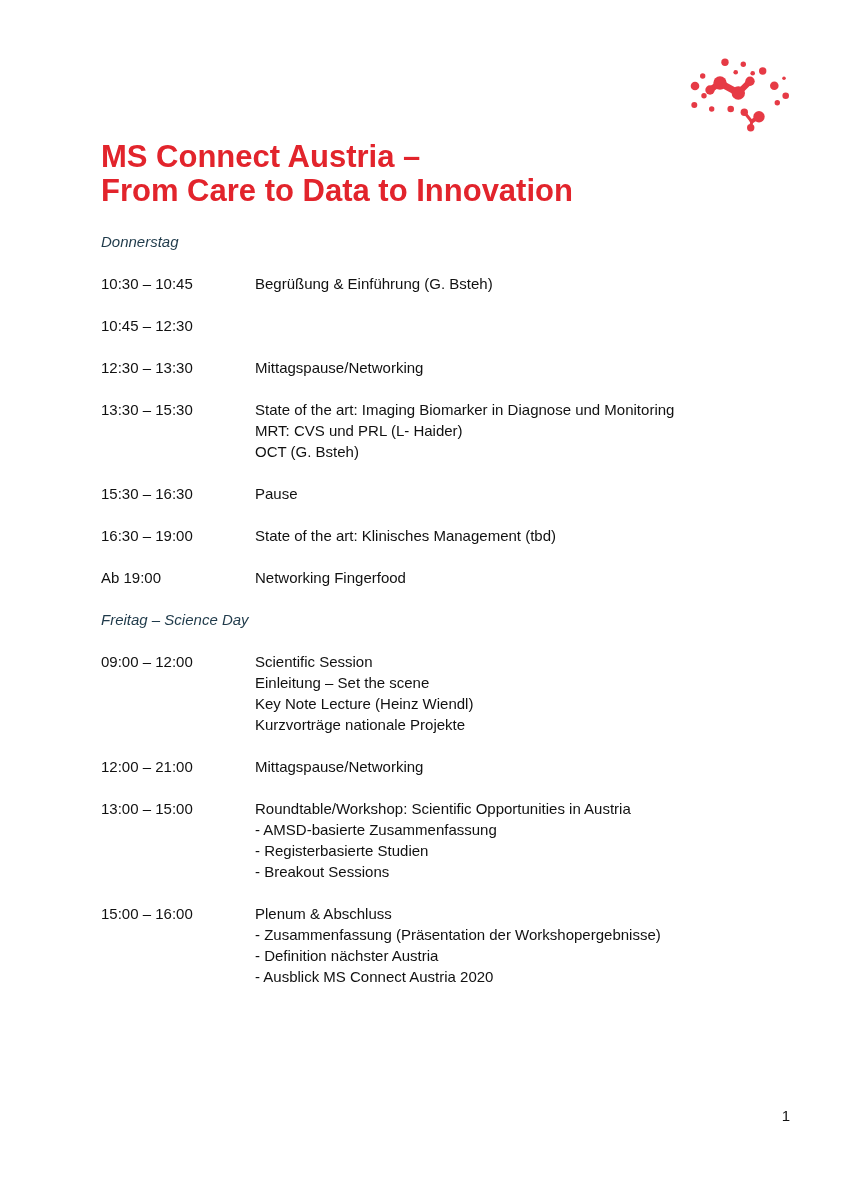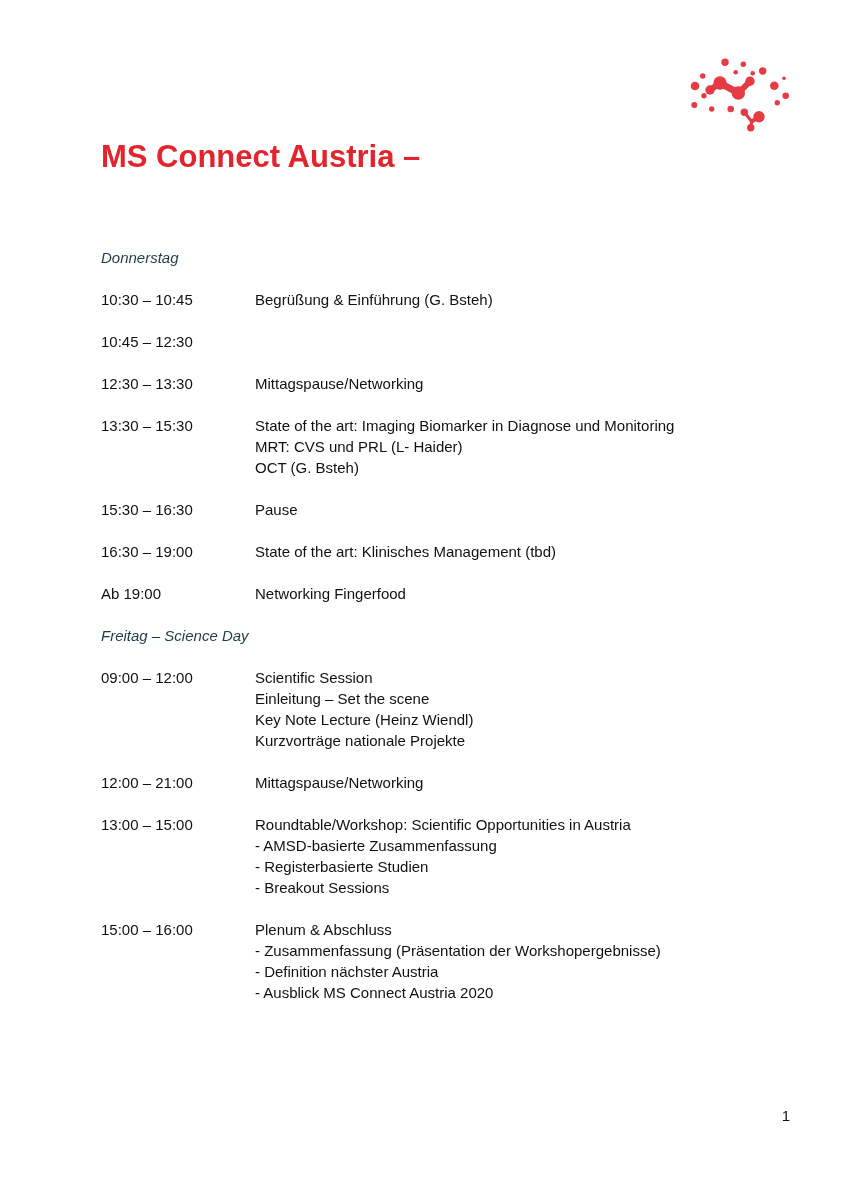--- a/index.html
+++ b/index.html
@@ -31,21 +31,21 @@
     position:absolute;
     left:101px;top:140px;
     font-size:31px;
     font-weight:bold;
     line-height:34px;
     color:var(--accent);
   }
   .title .title-line{display:block;}
   .schedule{
     position:absolute;
-    left:101px;top:247px;
+    left:101px;top:231px;
     width:707px;
     font-size:15px;
     line-height:21px;
   }
   .section-heading{
     font-style:italic;
     color:var(--teal);
     margin-bottom:21px;
   }
   .row{
@@ -105,20 +105,21 @@
       <circle cx="12.7" cy="21" r="2.7"></circle>
       <circle cx="14" cy="40.7" r="2.7"></circle>
       <circle cx="4.3" cy="50" r="3"></circle>
       <circle cx="21.7" cy="54" r="2.7"></circle>
       <circle cx="40.7" cy="54" r="3.3"></circle>
     </svg>
   </div>
 
   <h1 class="title">
     <span class="title-line">MS Connect Austria –</span>
+    <span class="title-line">From Care to Data to Innovation</span>
   </h1>
 
   <div class="schedule">
 
     <div class="section-heading">Donnerstag</div>
 
     <div class="row">
       <div class="time">10:30 – 10:45</div>
       <div class="desc">
         <div>Begrüßung &amp; Einführung (G. Bsteh)</div>

